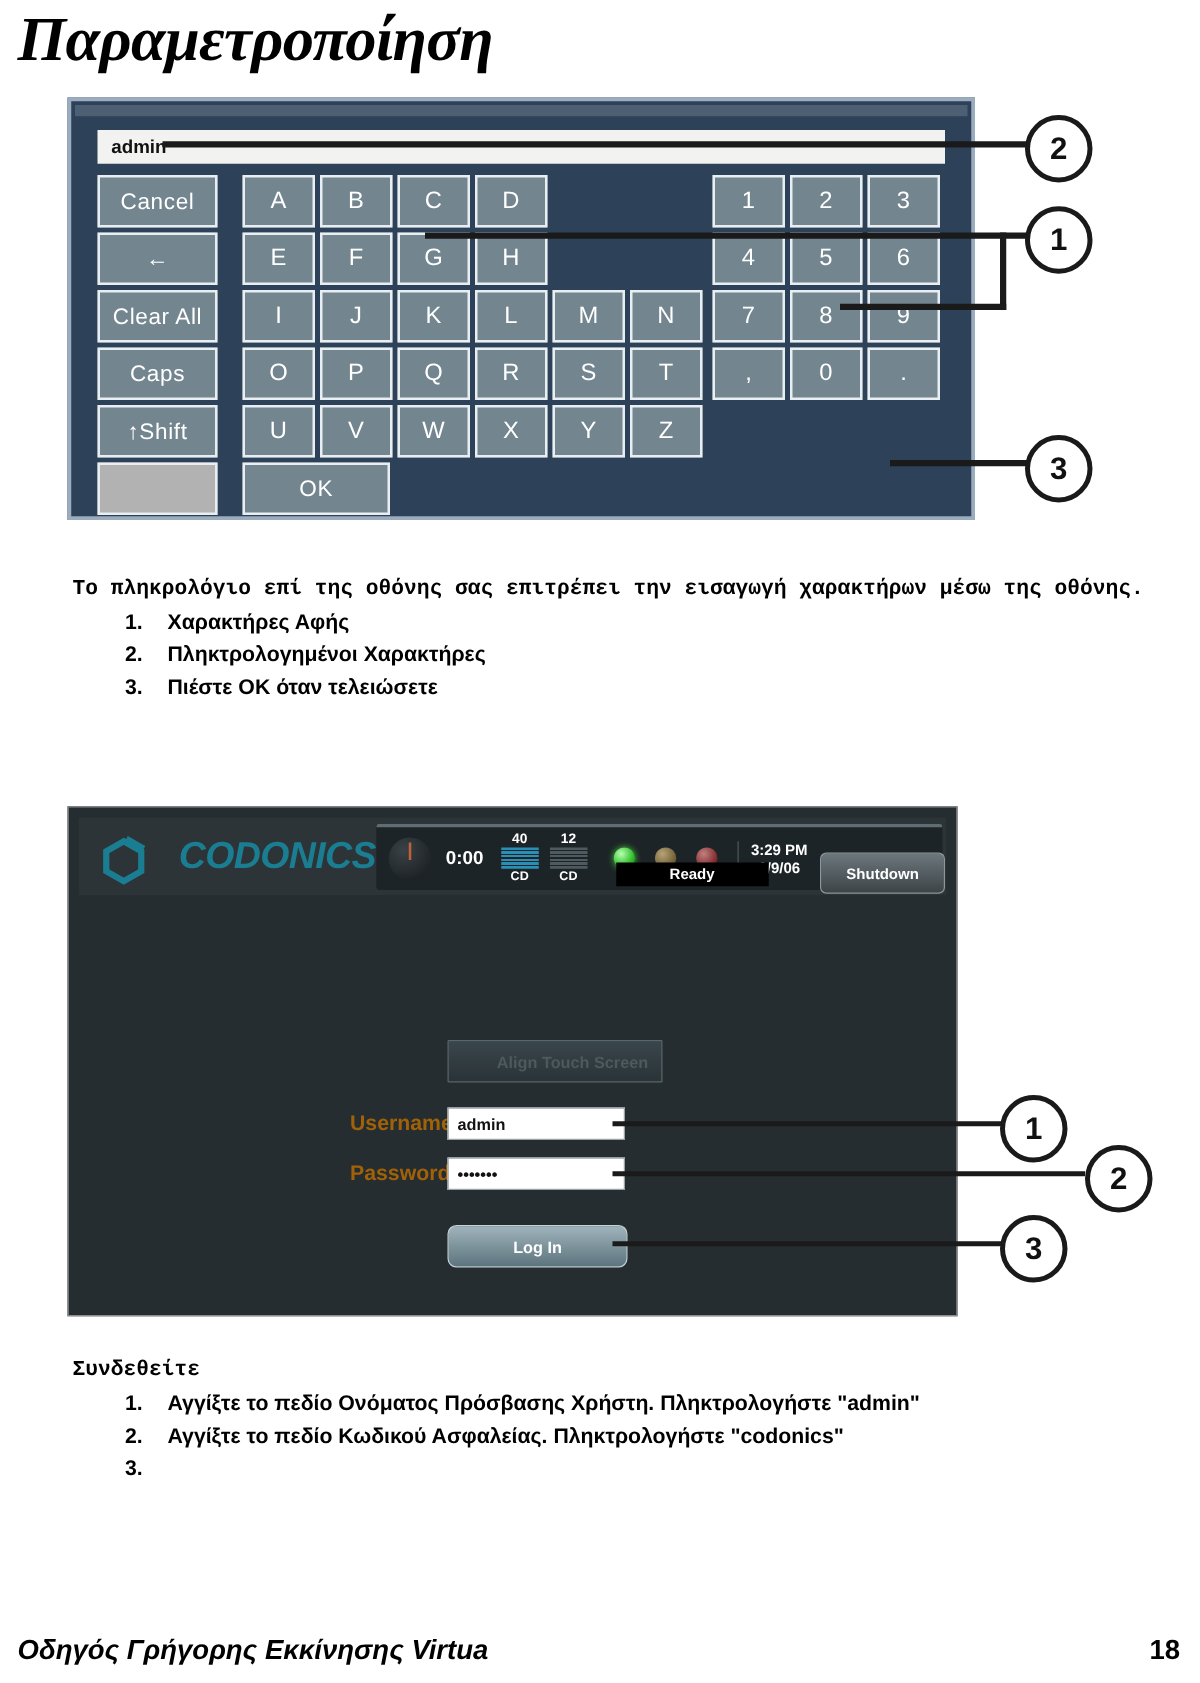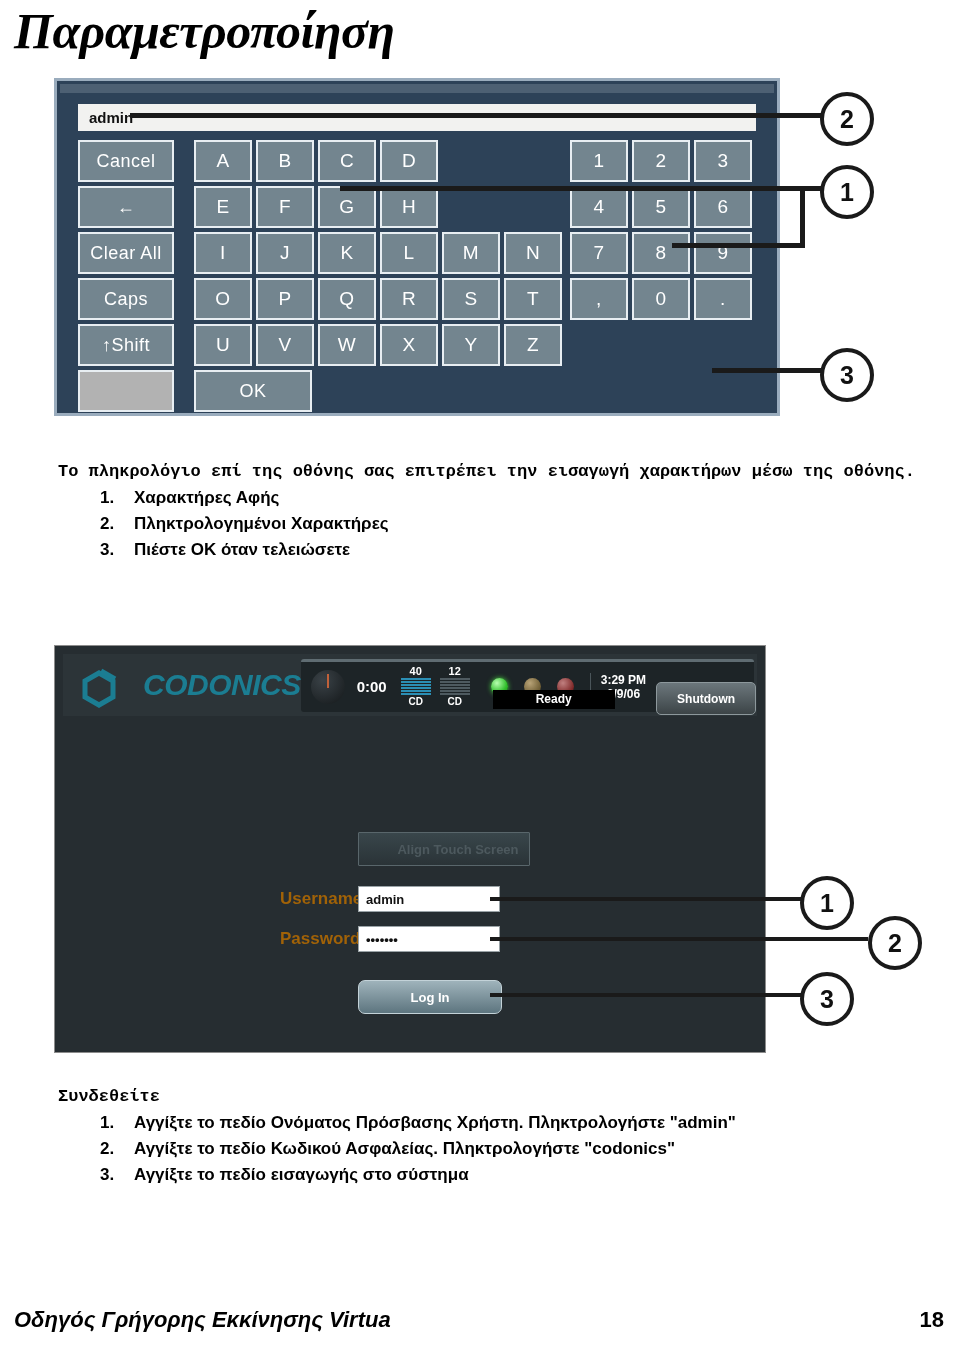--- a/index.html
+++ b/index.html
@@ -552,18 +552,17 @@
   <div class="oitem">
     <span class="onum">1.</span>
     <span>Αγγίξτε το πεδίο Ονόματος Πρόσβασης Χρήστη. Πληκτρολογήστε "admin"</span>
   </div>
   <div class="oitem">
     <span class="onum">2.</span>
     <span>Αγγίξτε το πεδίο Κωδικού Ασφαλείας. Πληκτρολογήστε "codonics"</span>
   </div>
   <div class="oitem">
     <span class="onum">3.</span>
-    <span>Αγγίξτε το πεδίο εισαγωγής στο σύστημα</span>
   </div>
 </div>
 
 <div class="footer-text">Οδηγός Γρήγορης Εκκίνησης Virtua</div>
 <div class="footer-page">18</div>
 
 </body></html>

